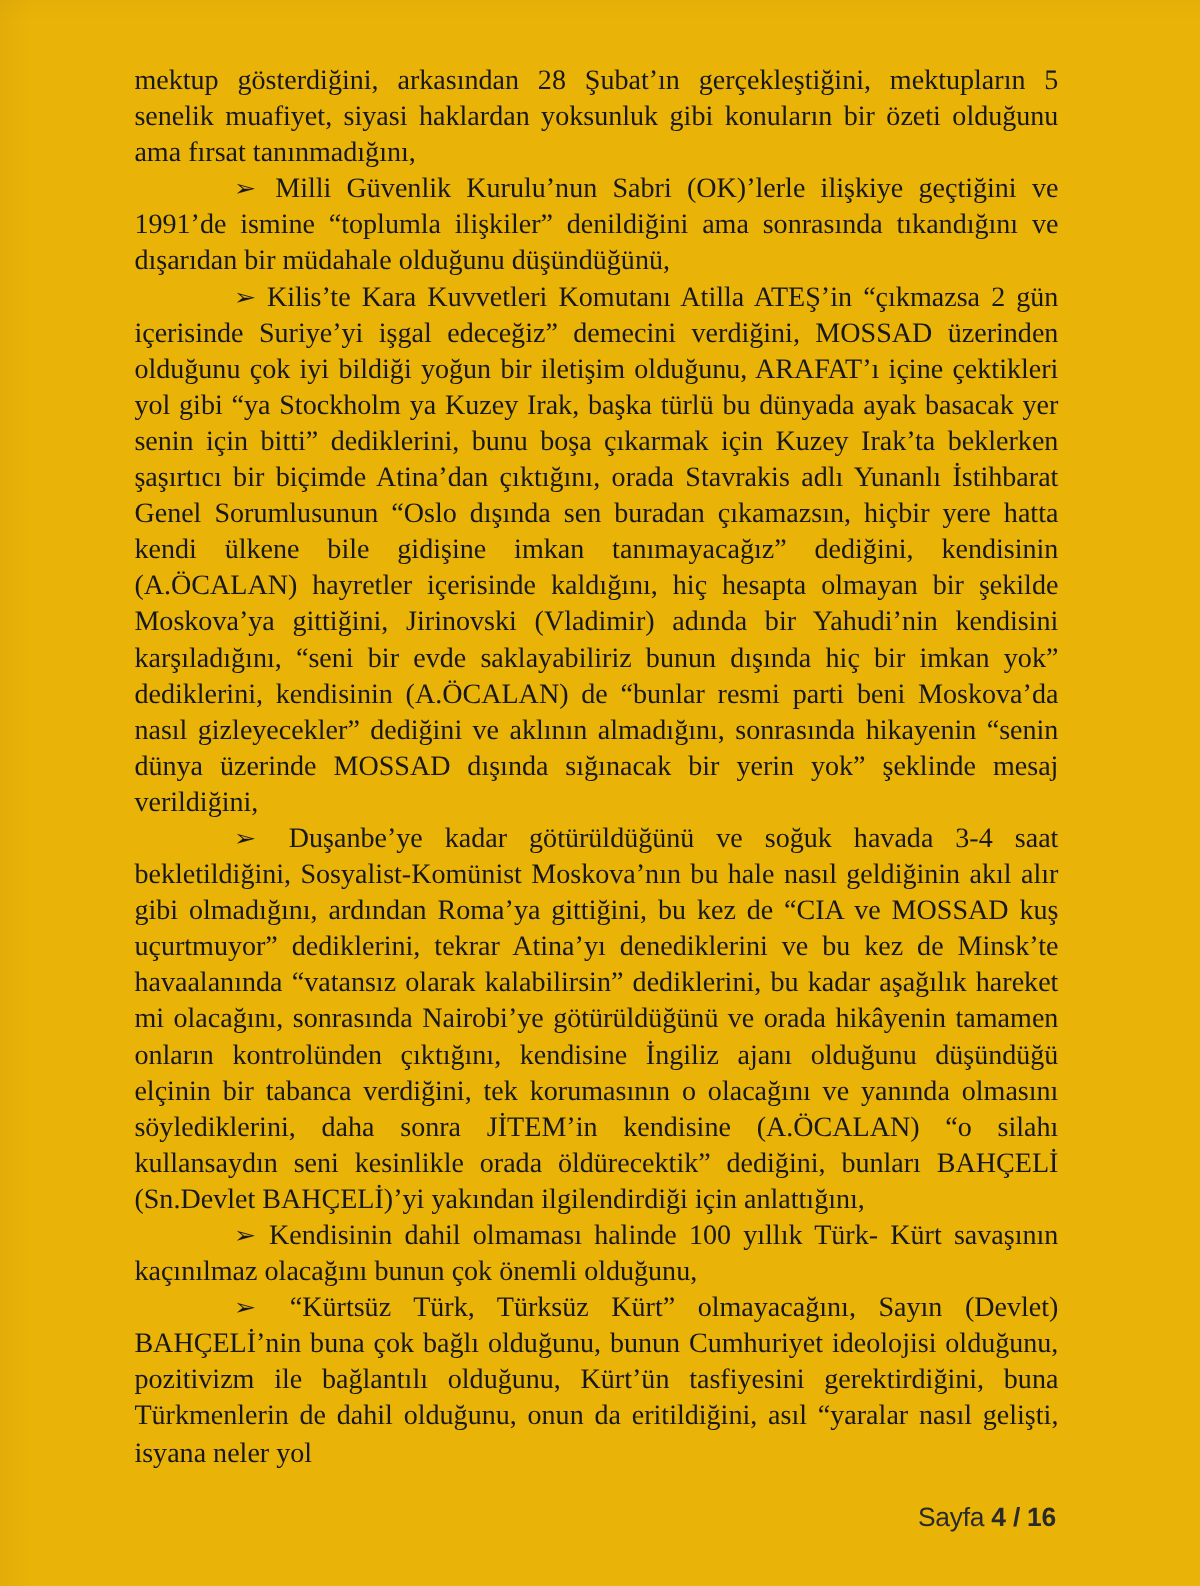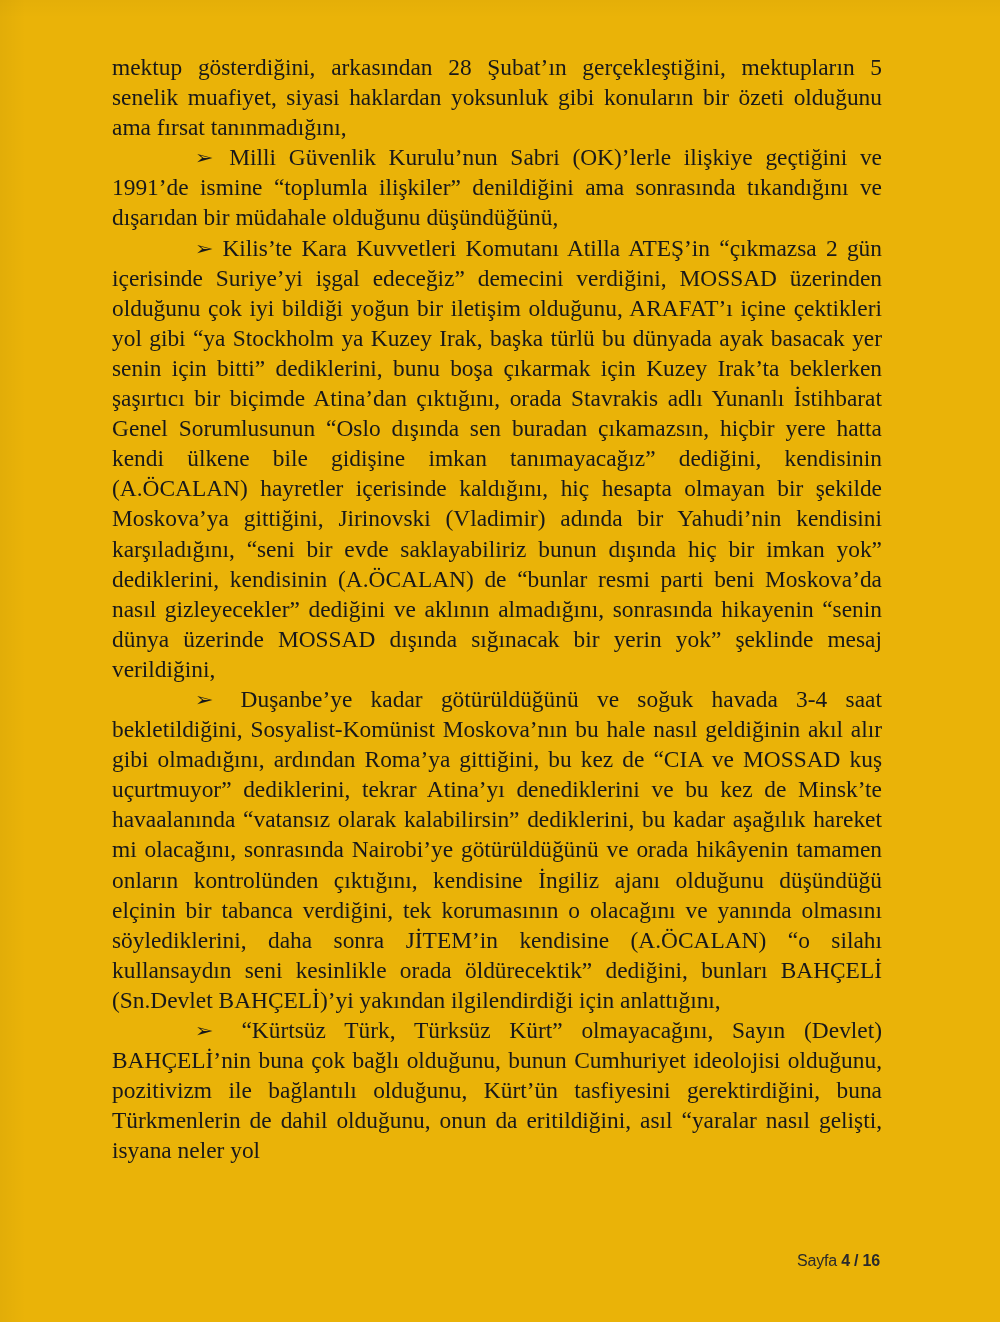--- a/index.html
+++ b/index.html
@@ -78,21 +78,21 @@
     color: #18181a;
   }
 
   .footer {
     position: absolute;
     left: 0;
     top: 1252px;
     width: 880px;
     text-align: right;
     font-family: "Liberation Sans", "DejaVu Sans", sans-serif;
-    font-size: 16px;
+    font-size: 22px;
     color: #2a2a2c;
     letter-spacing: -0.2px;
   }
   .footer .num {
     font-weight: bold;
   }
 </style>
 </head>
 <body>
 
@@ -104,20 +104,21 @@
   <div class="body-text">
 
     <p class="para cont"><span>mektup gösterdiğini, arkasından 28 Şubat’ın gerçekleştiğini, mektupların 5 senelik muafiyet, siyasi haklardan yoksunluk gibi konuların bir özeti olduğunu ama fırsat tanınmadığını,</span></p>
 
     <p class="para bullet"><span class="bullet-mark">➢</span>&nbsp;&nbsp;<span>Milli Güvenlik Kurulu’nun Sabri (OK)’lerle ilişkiye geçtiğini ve 1991’de ismine “toplumla ilişkiler” denildiğini ama sonrasında tıkandığını ve dışarıdan bir müdahale olduğunu düşündüğünü,</span></p>
 
     <p class="para bullet"><span class="bullet-mark">➢</span>&nbsp;&nbsp;<span>Kilis’te Kara Kuvvetleri Komutanı Atilla ATEŞ’in “çıkmazsa 2 gün içerisinde Suriye’yi işgal edeceğiz” demecini verdiğini, MOSSAD üzerinden olduğunu çok iyi bildiği yoğun bir iletişim olduğunu, ARAFAT’ı içine çektikleri yol gibi “ya Stockholm ya Kuzey Irak, başka türlü bu dünyada ayak basacak yer senin için bitti” dediklerini, bunu boşa çıkarmak için Kuzey Irak’ta beklerken şaşırtıcı bir biçimde Atina’dan çıktığını, orada Stavrakis adlı Yunanlı İstihbarat Genel Sorumlusunun “Oslo dışında sen buradan çıkamazsın, hiçbir yere hatta kendi ülkene bile gidişine imkan tanımayacağız” dediğini, kendisinin (A.ÖCALAN) hayretler içerisinde kaldığını, hiç hesapta olmayan bir şekilde Moskova’ya gittiğini, Jirinovski  (Vladimir) adında bir Yahudi’nin kendisini karşıladığını, “seni bir evde saklayabiliriz bunun dışında hiç bir imkan yok” dediklerini, kendisinin (A.ÖCALAN) de “bunlar resmi parti beni Moskova’da nasıl gizleyecekler” dediğini ve aklının almadığını, sonrasında hikayenin “senin dünya üzerinde MOSSAD dışında sığınacak bir yerin yok” şeklinde mesaj verildiğini,</span></p>
 
     <p class="para bullet"><span class="bullet-mark">➢</span>&nbsp;&nbsp;<span>Duşanbe’ye kadar götürüldüğünü ve soğuk havada 3-4 saat bekletildiğini, Sosyalist-Komünist Moskova’nın bu hale nasıl geldiğinin akıl alır gibi olmadığını, ardından Roma’ya gittiğini, bu kez de “CIA ve MOSSAD kuş uçurtmuyor” dediklerini, tekrar Atina’yı denediklerini ve bu kez de Minsk’te havaalanında “vatansız olarak kalabilirsin” dediklerini, bu kadar aşağılık hareket mi olacağını, sonrasında Nairobi’ye götürüldüğünü ve orada hikâyenin tamamen onların kontrolünden çıktığını, kendisine İngiliz ajanı olduğunu düşündüğü elçinin bir tabanca verdiğini, tek korumasının o olacağını ve yanında olmasını söylediklerini, daha sonra JİTEM’in kendisine (A.ÖCALAN) “o silahı kullansaydın seni kesinlikle orada öldürecektik” dediğini, bunları BAHÇELİ (Sn.Devlet BAHÇELİ)’yi yakından ilgilendirdiği için anlattığını,</span></p>
 
+    <p class="para bullet"><span class="bullet-mark">➢</span>&nbsp;&nbsp;<span>Kendisinin dahil olmaması halinde 100 yıllık Türk- Kürt savaşının kaçınılmaz olacağını bunun çok önemli olduğunu,</span></p>
 
     <p class="para bullet"><span class="bullet-mark">➢</span>&nbsp;&nbsp;<span>“Kürtsüz Türk, Türksüz Kürt” olmayacağını, Sayın (Devlet) BAHÇELİ’nin buna çok bağlı olduğunu, bunun Cumhuriyet ideolojisi olduğunu, pozitivizm ile bağlantılı olduğunu, Kürt’ün tasfiyesini gerektirdiğini, buna Türkmenlerin de dahil olduğunu, onun da eritildiğini, asıl “yaralar nasıl gelişti, isyana neler yol</span></p>
 
   </div>
 
   <div class="footer">
     <span>Sayfa</span>
     <span class="num">4</span>
     <span class="num">/</span>
     <span class="num">16</span>

